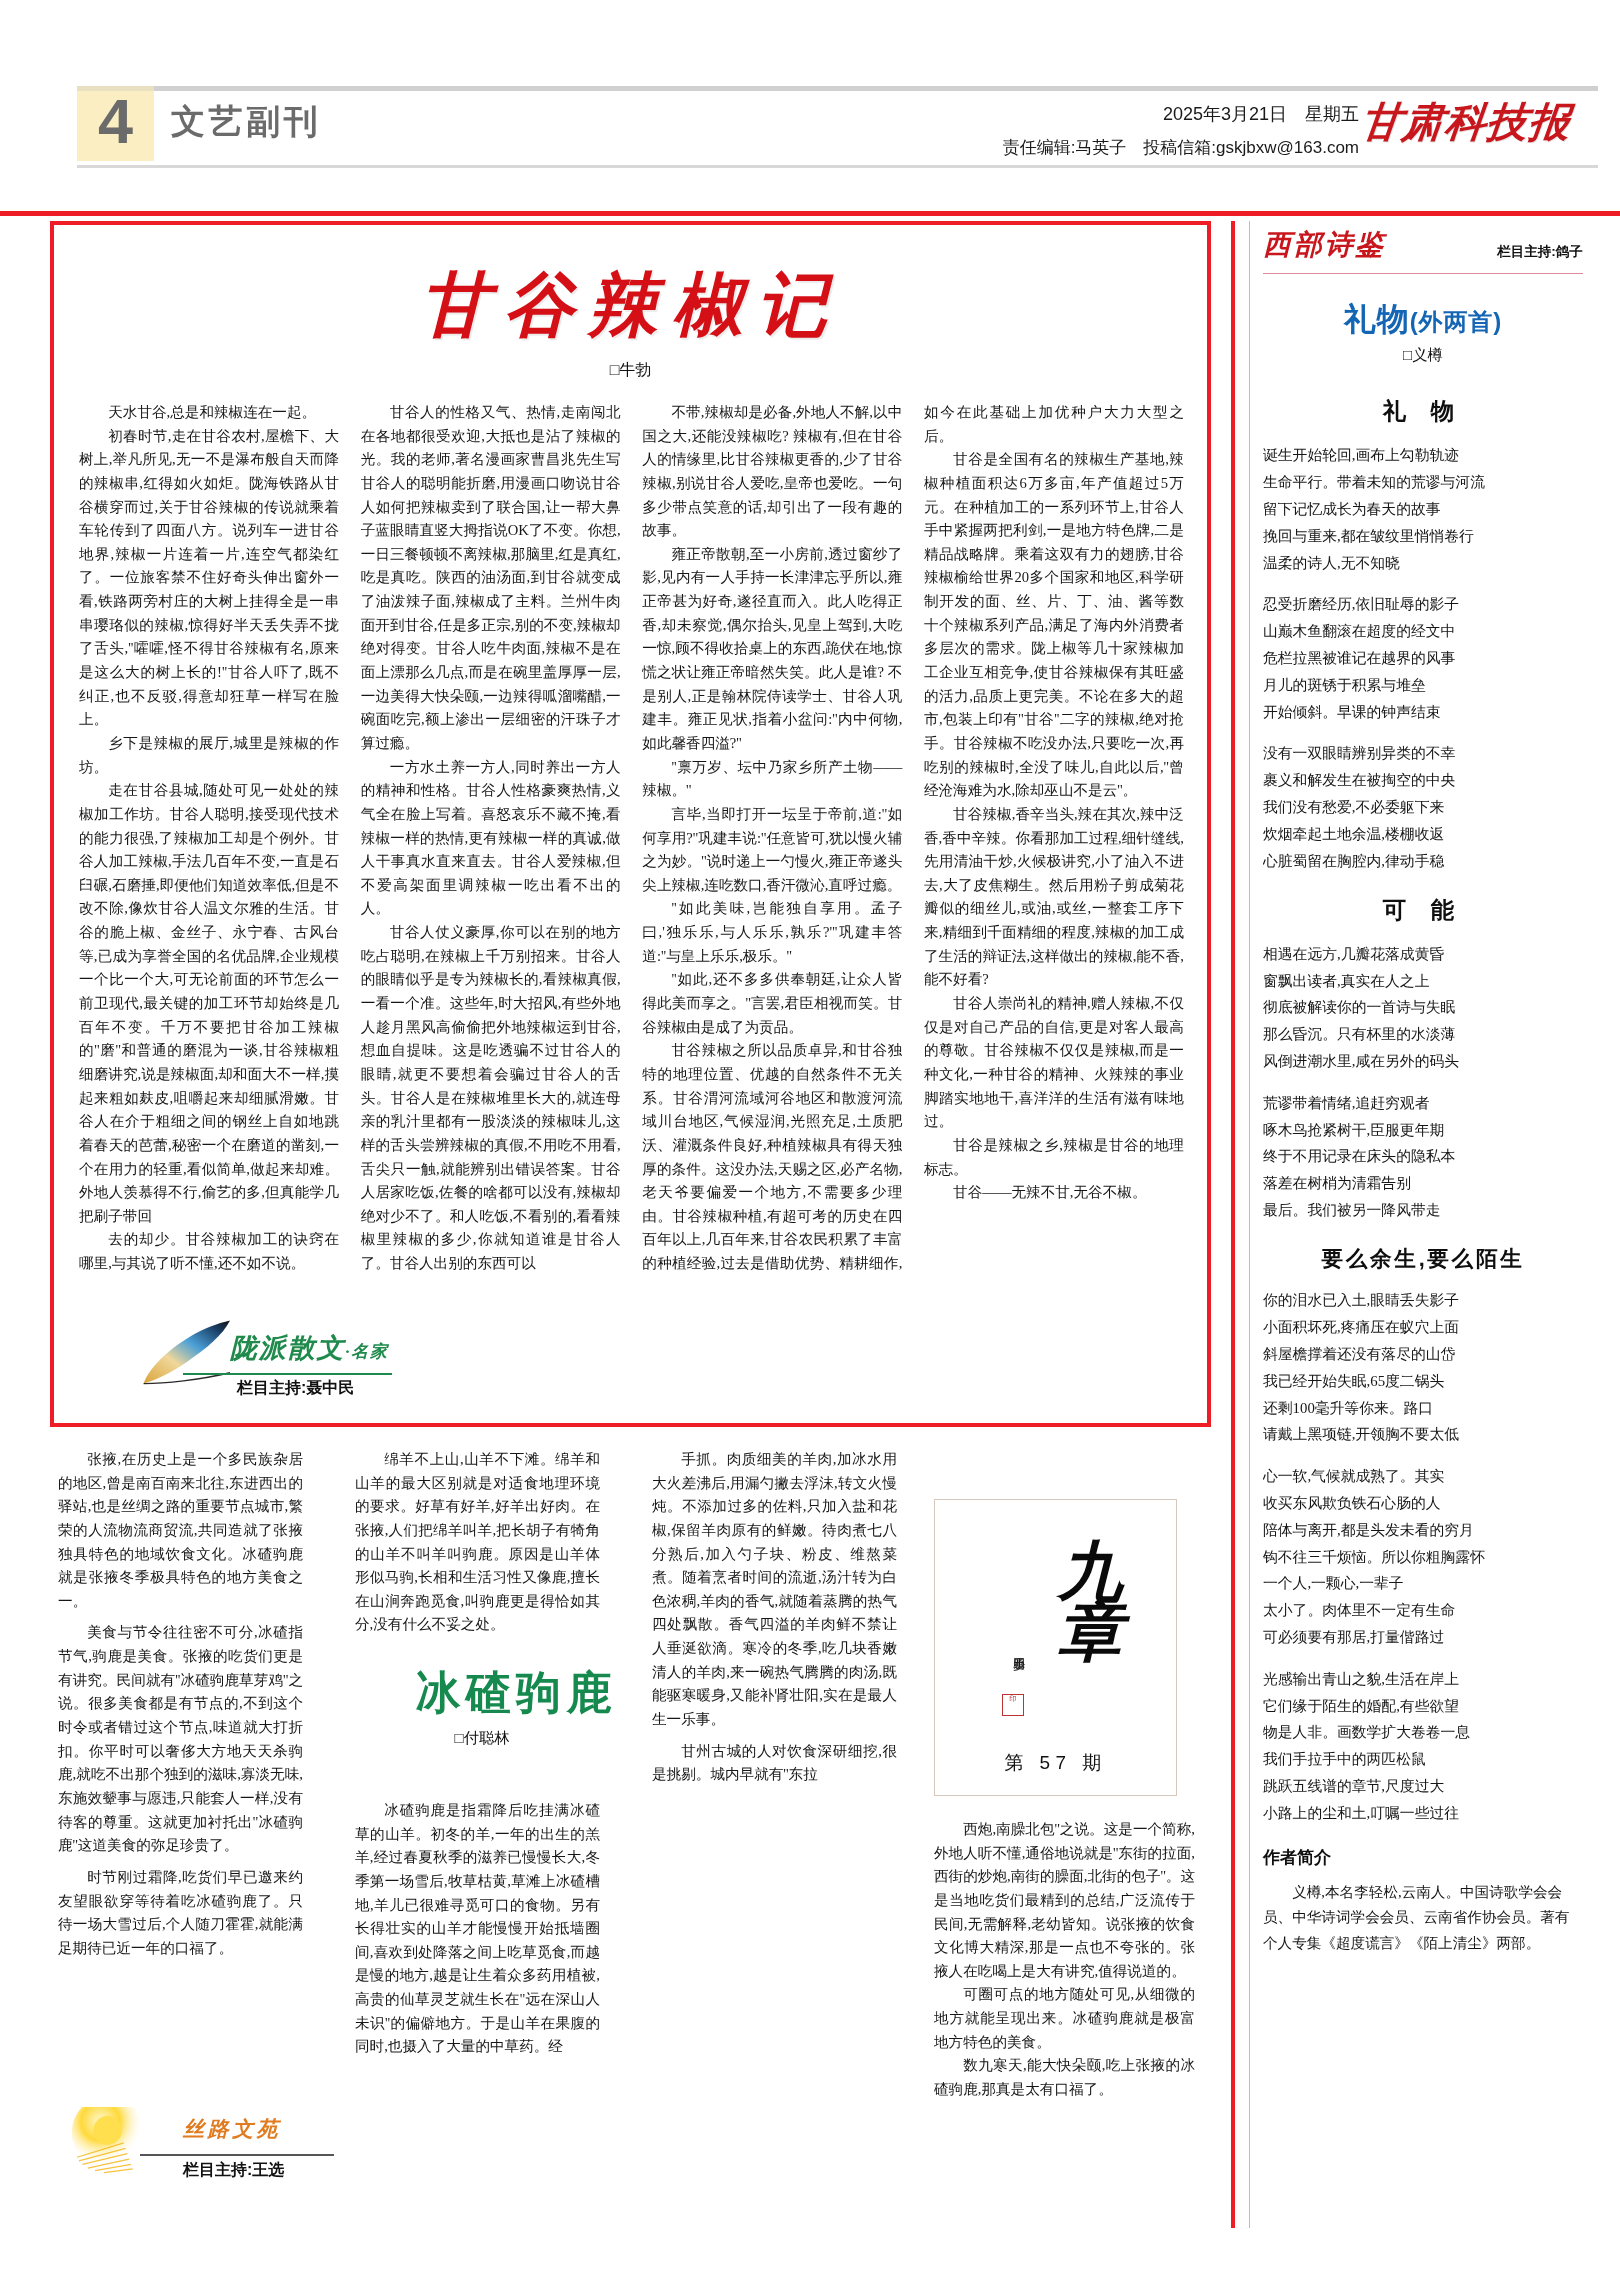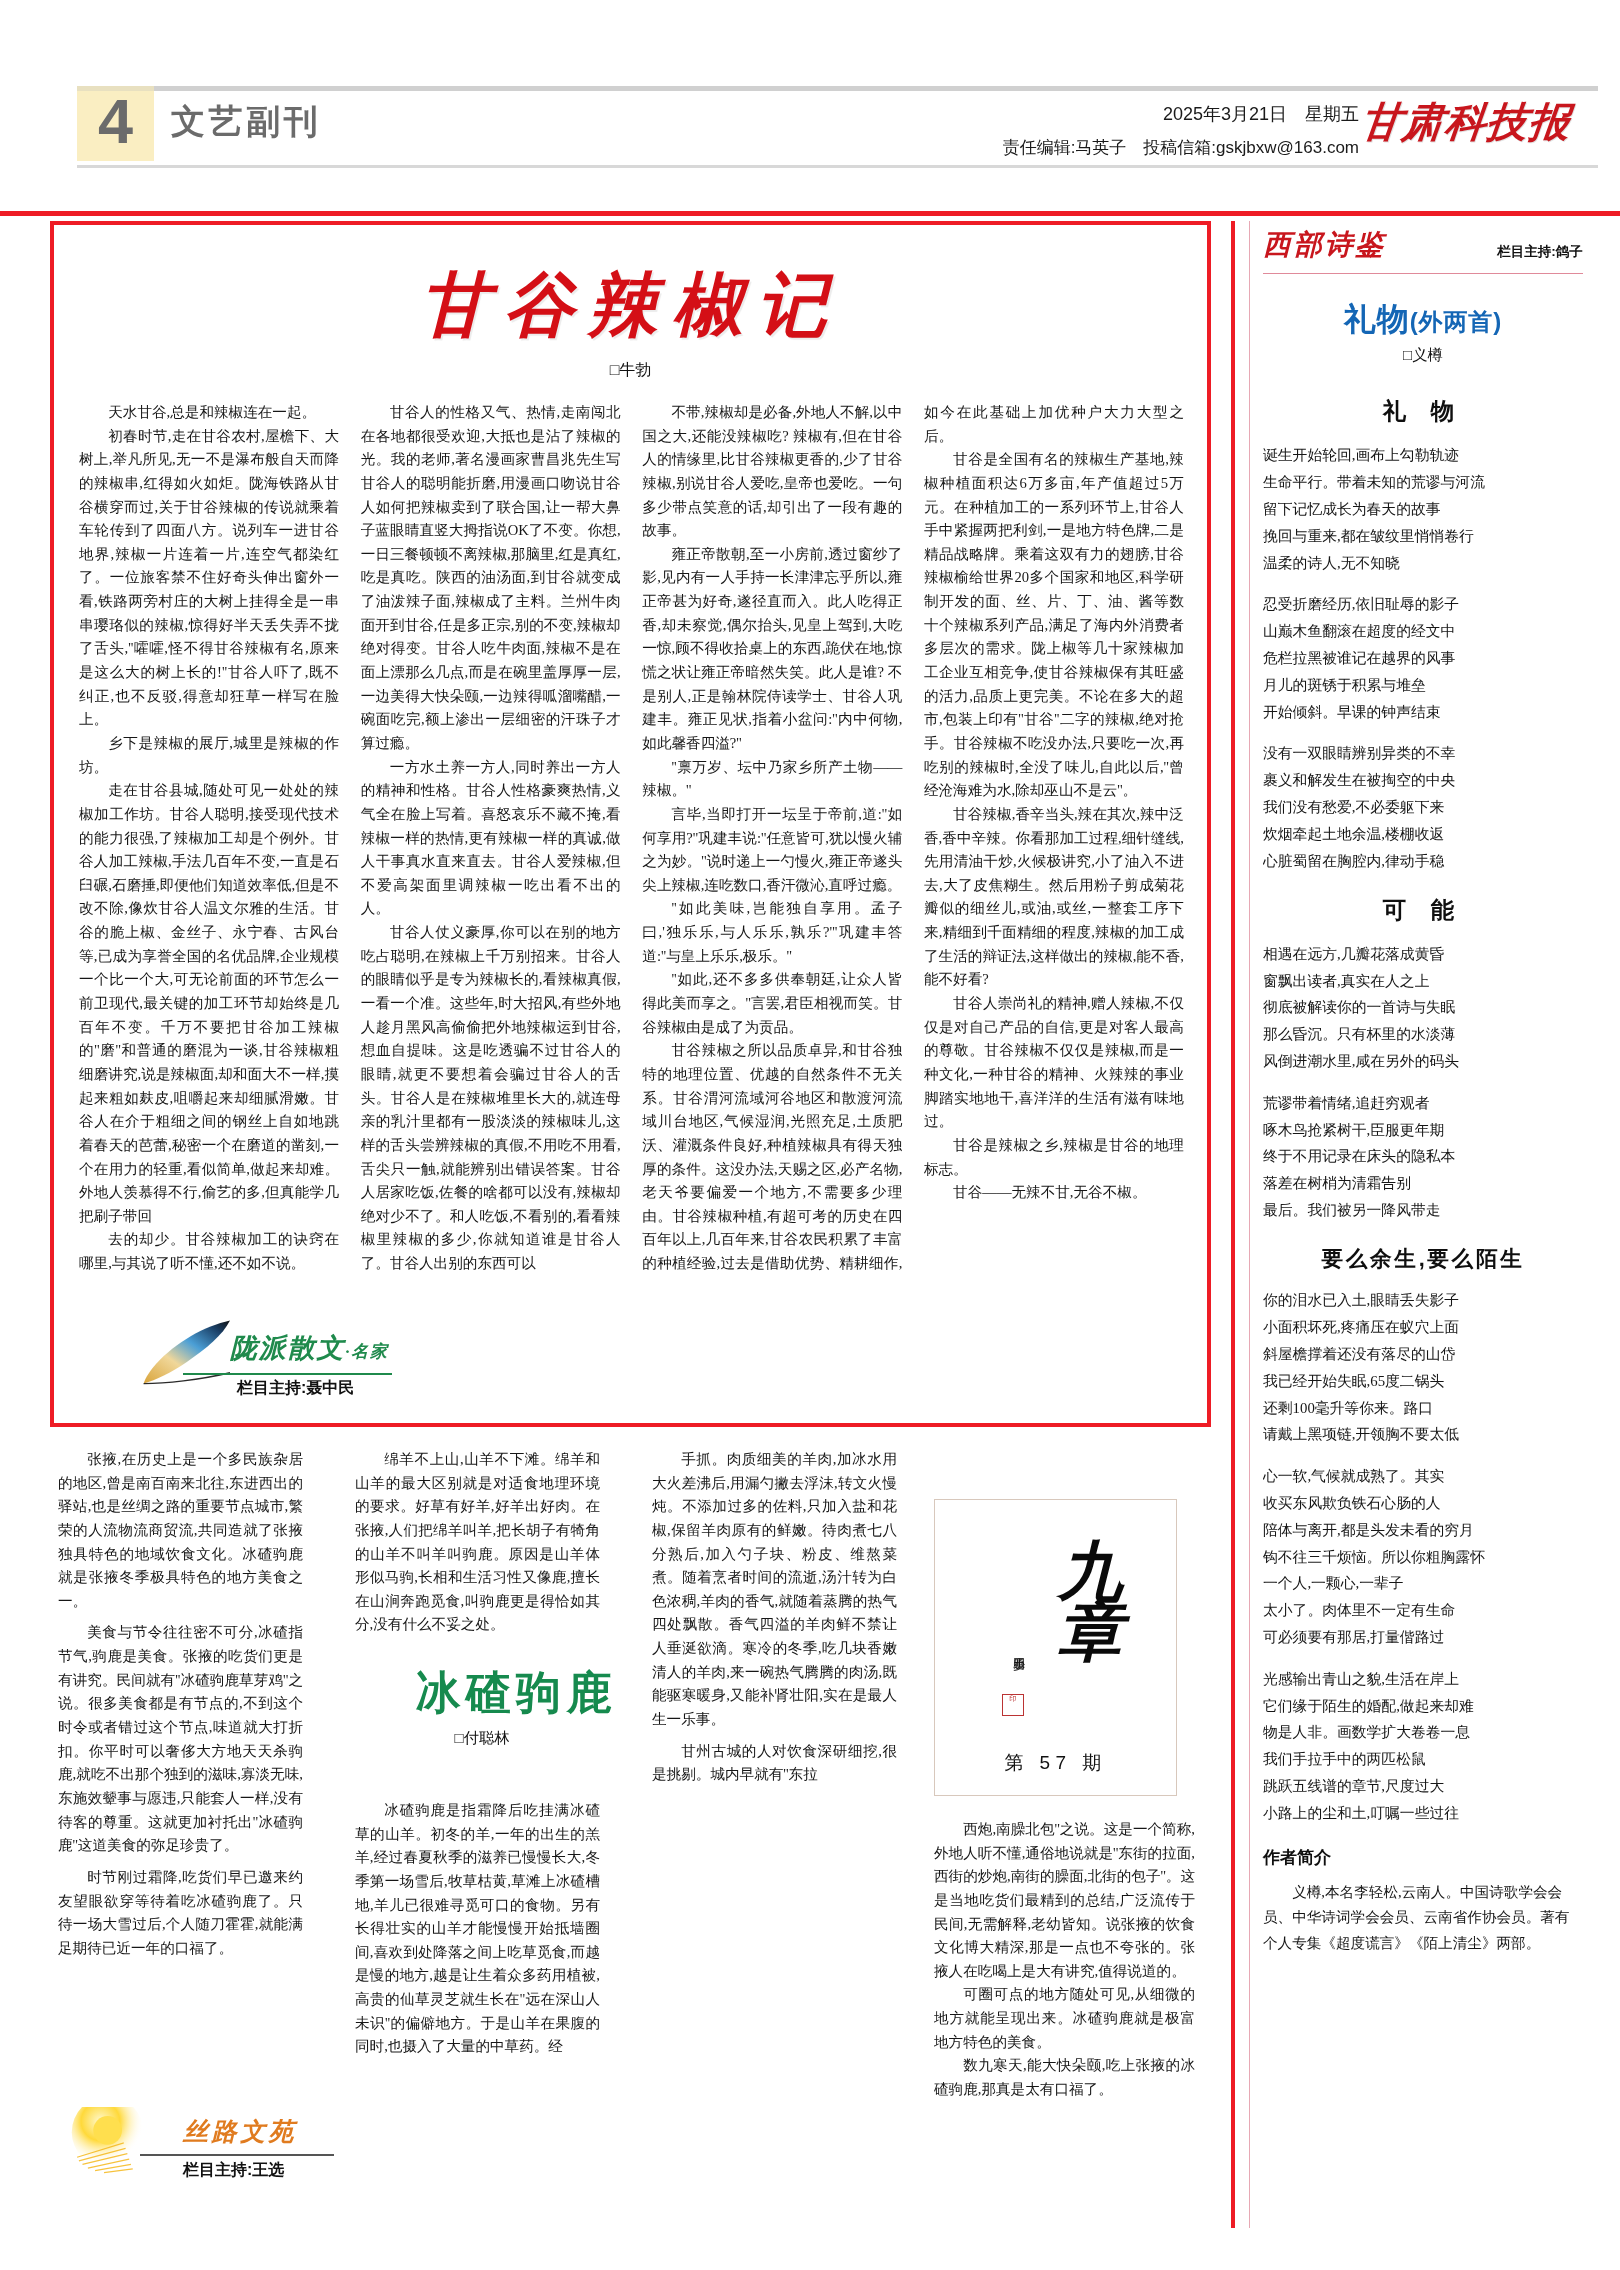--- a/index.html
+++ b/index.html
@@ -224,21 +224,21 @@
   
   .logo-block-silu {
     position:absolute; left:68px; top:2102px; width:270px; height:99px;
   }
   .sun {
     position:absolute; left:0; top:5.4px; width:99px; height:70px;
   }
   .logo-silu-text {
     position:absolute; left:115px; top:12.6px;
     font-family:"Liberation Serif","DejaVu Serif",serif;
-    font-weight:bold; font-style:italic; font-size:25px; color:#e07b1f;
+    font-weight:bold; font-style:italic; font-size:21px; color:#e07b1f;
     letter-spacing:3.6px; white-space:nowrap;
   }
   .logo-silu-rule {
     position:absolute; left:72px; top:52px; width:194px; height:1.8px;
     background:#555;
   }
   .logo-silu-host {
     position:absolute; left:115px; top:58px;
     font-family:"Liberation Sans","DejaVu Sans",sans-serif;
     font-weight:bold; font-size:16px; color:#111; white-space:nowrap;
@@ -468,21 +468,21 @@
           <div class="poem-line">心一软,气候就成熟了。其实</div>
           <div class="poem-line">收买东风欺负铁石心肠的人</div>
           <div class="poem-line">陪体与离开,都是头发未看的穷月</div>
           <div class="poem-line">钩不往三千烦恼。所以你粗胸露怀</div>
           <div class="poem-line">一个人,一颗心,一辈子</div>
           <div class="poem-line">太小了。肉体里不一定有生命</div>
           <div class="poem-line">可必须要有那居,打量偕路过</div>
         </div>
         <div class="poem-stanza">
           <div class="poem-line">光感输出青山之貌,生活在岸上</div>
-          <div class="poem-line">它们缘于陌生的婚配,做起来却难</div>
+          <div class="poem-line">它们缘于陌生的婚配,有些欲望</div>
           <div class="poem-line">物是人非。画数学扩大卷卷一息</div>
           <div class="poem-line">我们手拉手中的两匹松鼠</div>
           <div class="poem-line">跳跃五线谱的章节,尺度过大</div>
           <div class="poem-line">小路上的尘和土,叮嘱一些过往</div>
         </div>
         <div class="bio-title">作者简介</div>
         <div class="bio-text">义樽,本名李轻松,云南人。中国诗歌学会会员、中华诗词学会会员、云南省作协会员。著有个人专集《超度谎言》《陌上清尘》两部。</div>
       </div>
   </div>
 </div>

